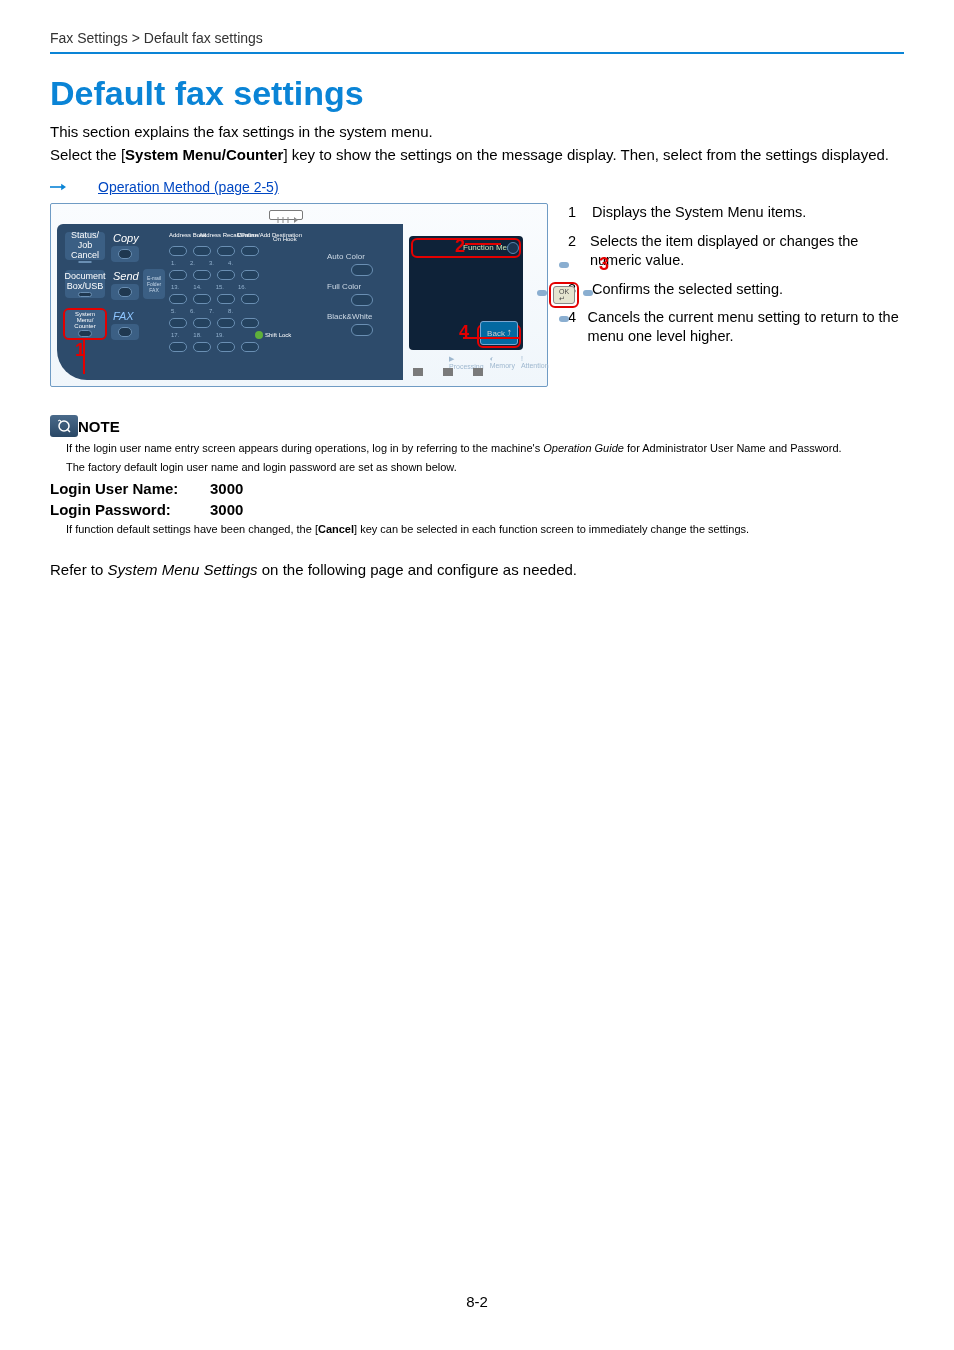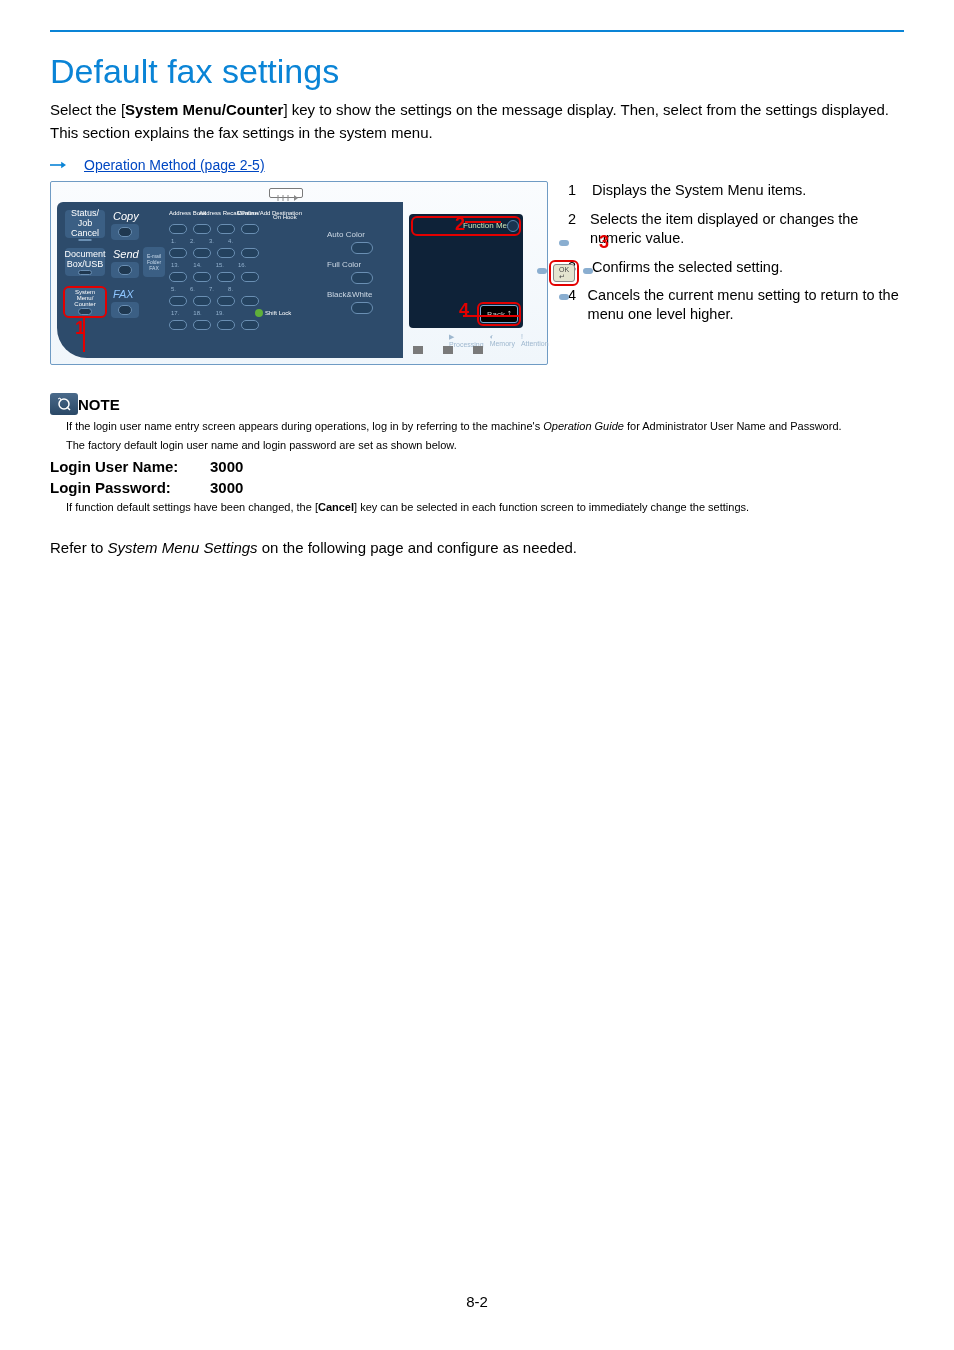--- a/index.html
+++ b/index.html
@@ -22,32 +22,32 @@
     }
     .hr-blue {
       border: none;
       height: 2px;
       background: #0a84d6;
       margin-bottom: 20px;
     }
     h1 {
       color: #0a84d6;
       font-size: 34px;
-      font-weight: normal;
+      font-weight: bold;
       margin-bottom: 8px;
     }
     .intro p {
       font-size: 15px;
       line-height: 1.4;
       margin-bottom: 2px;
     }
     .link-row {
       display: flex;
       align-items: center;
-      gap: 18px;
+      gap: 32px;
       margin: 14px 0 8px 0;
     }
     .arrow-icon {
       width: 16px;
       height: 10px;
     }
     .link-row a {
       color: #0047c2;
       text-decoration: underline;
       font-size: 14px;
@@ -198,28 +198,29 @@
       left: 0; right: 0;
       text-align: center;
       font-size: 15px;
     }
     .wtxt { color: #fff; font-size: 9px; position: absolute; }
   </style>
 </head>
 <body>
 
 <div class="page">
+  <div class="breadcrumb">Fax Settings &gt; Default fax settings</div>
   <hr class="hr-blue">
   <h1>Default fax settings</h1>
 
   <div class="intro">
+    <p>This section explains the fax settings in the system menu.</p>
     <p>
       <span>Select the [</span><b>System Menu/Counter</b><span>] key to show the settings on the message display. Then, select from the settings displayed.</span>
     </p>
-    <p>This section explains the fax settings in the system menu.</p>
   </div>
 
   <div class="link-row">
     <svg class="arrow-icon" viewBox="0 0 20 10">
       <line x1="0" y1="5" x2="16" y2="5" stroke="#0a84d6" stroke-width="2"></line>
       <polygon points="14,1 20,5 14,9" fill="#0a84d6"></polygon>
     </svg>
     <a href="#">Operation Method (page 2-5)</a>
   </div>
 
@@ -339,21 +340,21 @@
       <div class="color-lbl" style="top:78px;">Full Color</div>
       <div class="side-round" style="left:300px; top:90px;"></div>
       <div class="color-lbl" style="top:108px;">Black&amp;White</div>
       <div class="side-round" style="left:300px; top:120px;"></div>
 
       <div class="screen">
         <div class="red-outline" style="left:2px; top:2px; right:2px; height:20px;"></div>
         <span class="scr-label" style="position:absolute; left:54px; top:7px;">Function Menu</span>
         <div class="dot" style="position:absolute; right:4px; top:6px;"></div>
         <div class="red-outline" style="right:2px; bottom:2px; width:44px; height:24px;"></div>
-        <div class="scr-btn" style="right:5px; bottom:5px; width:38px; height:18px; background:#000000;">
+        <div class="scr-btn" style="right:5px; bottom:5px; width:38px; height:24px; background:#0369a1;">
           <span>Back</span>
           <span style="margin-left:2px;">⤴</span>
         </div>
       </div>
 
       <div class="navdots">
         <div class="red-outline" style="left:18px; top:28px; width:30px; height:26px;"></div>
         <div style="position:absolute; left:22px; top:32px; width:22px; height:18px; border-radius:3px; background:#e4e4cf; border:1px solid #888; font-size:7px; display:flex; align-items:center; justify-content:center; color:#444;">OK<br>↵</div>
         <div class="nd" style="left:28px; top:8px;"></div>
         <div class="nd" style="left:28px; top:62px;"></div>

